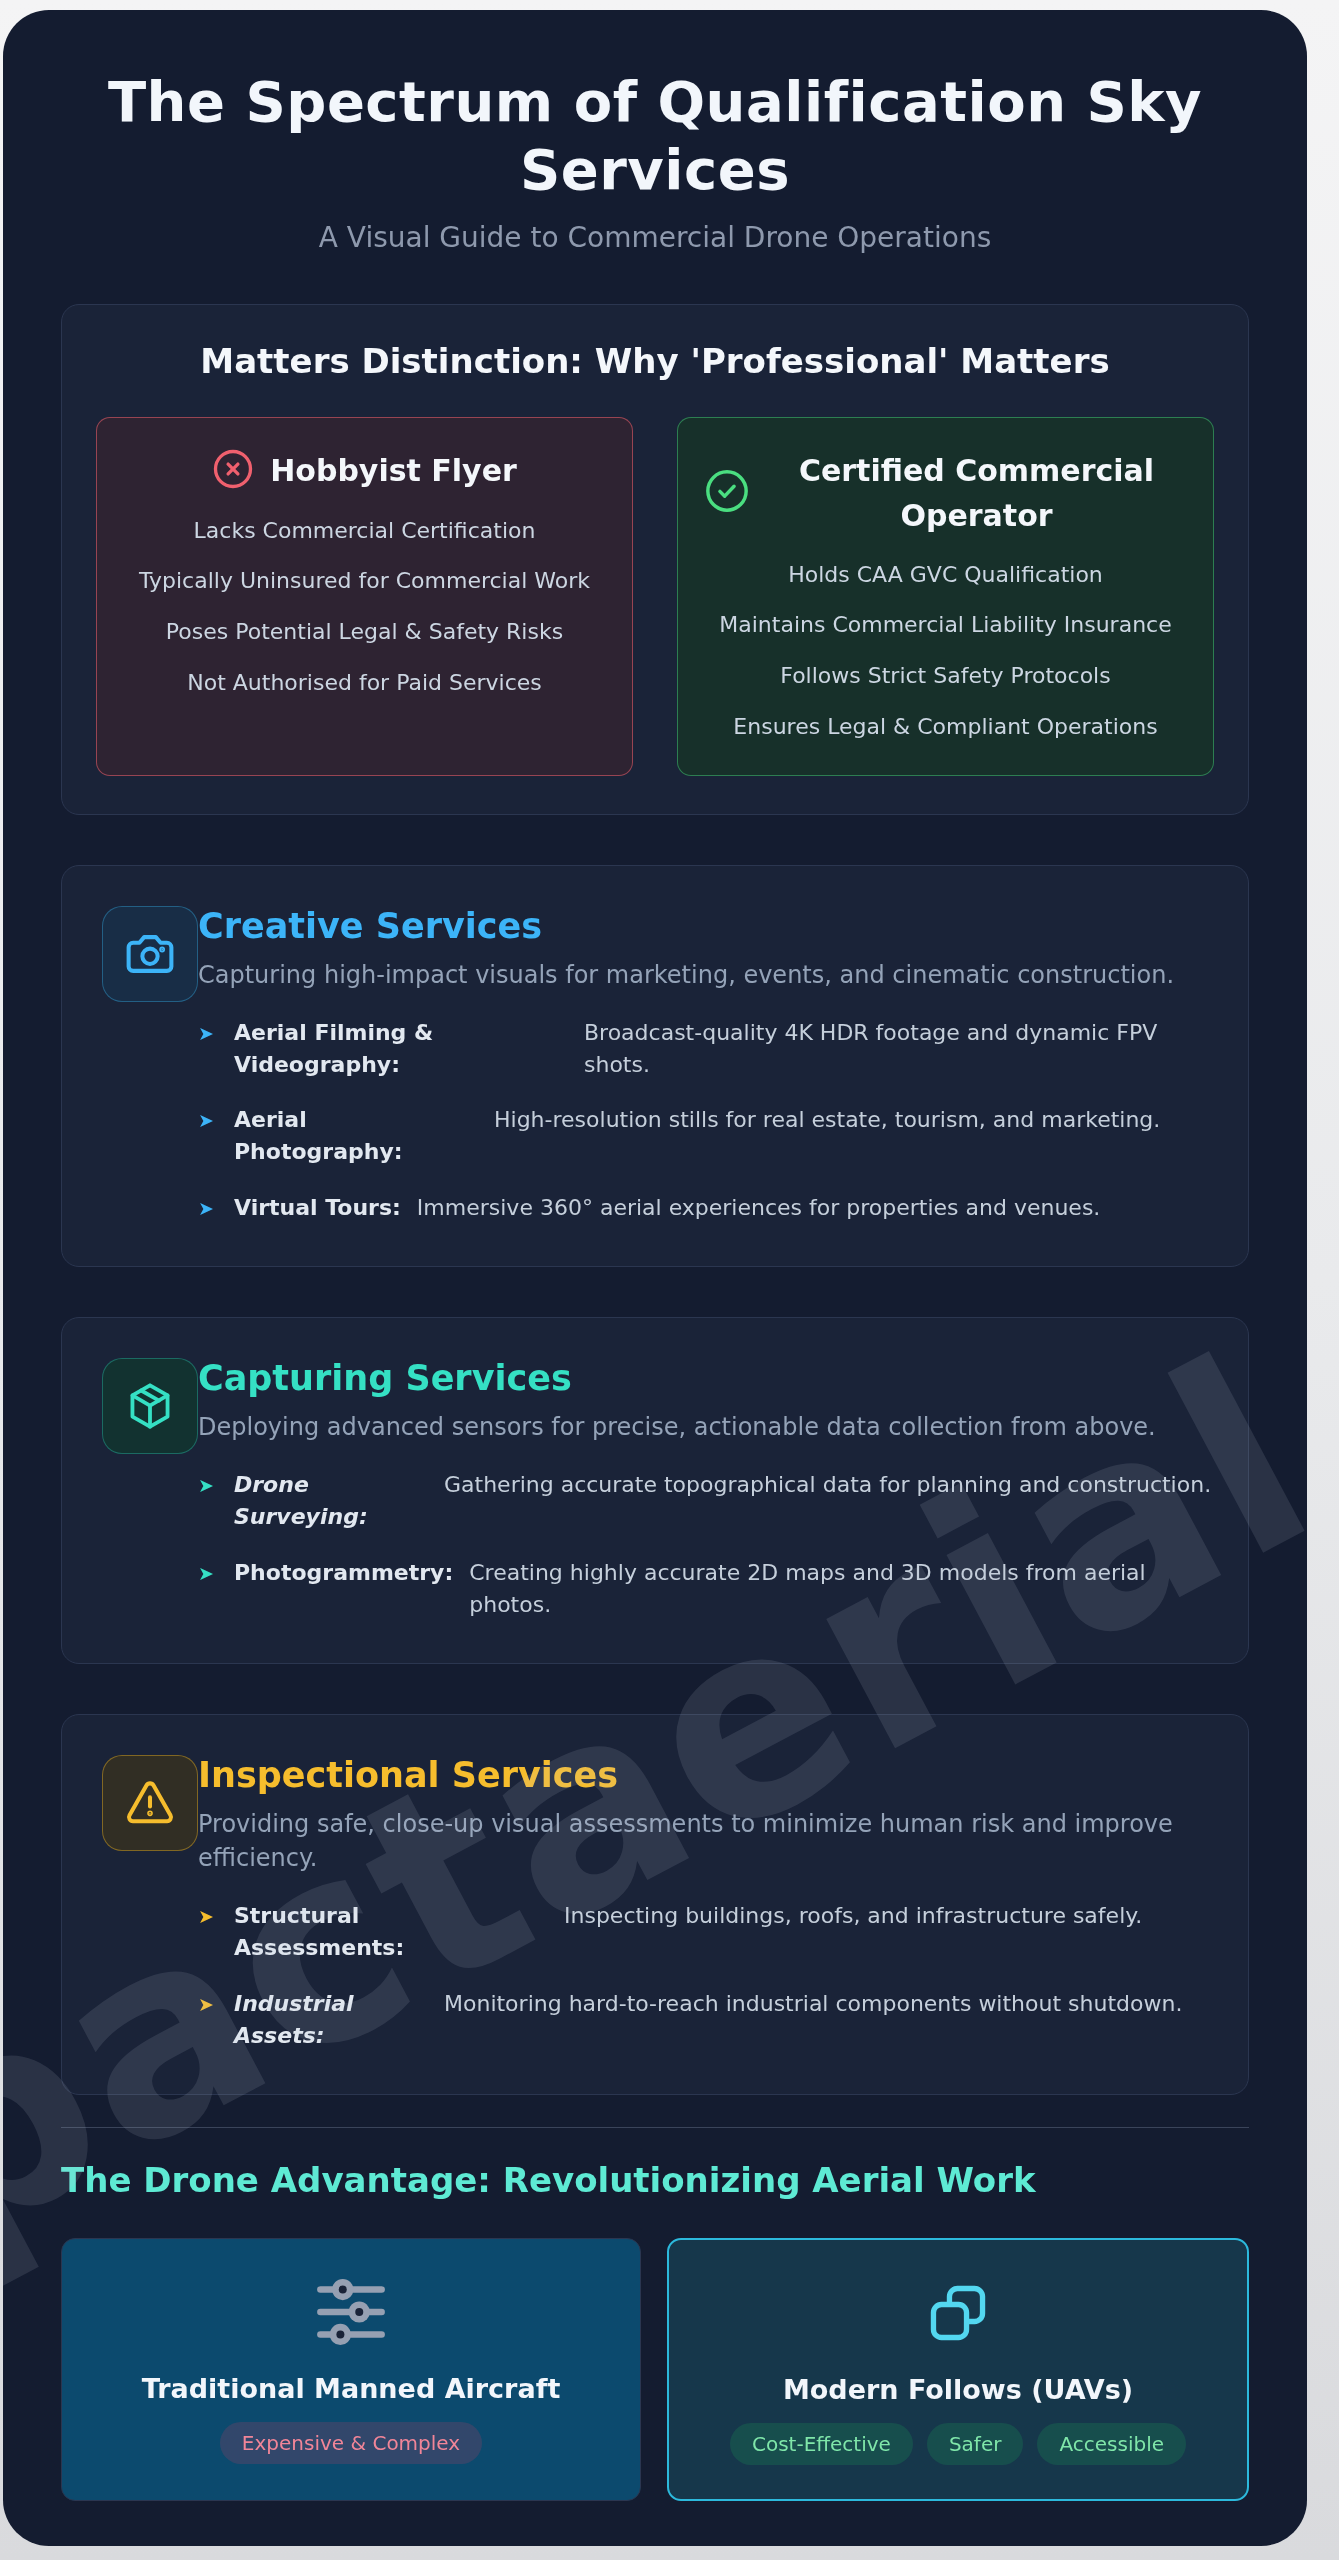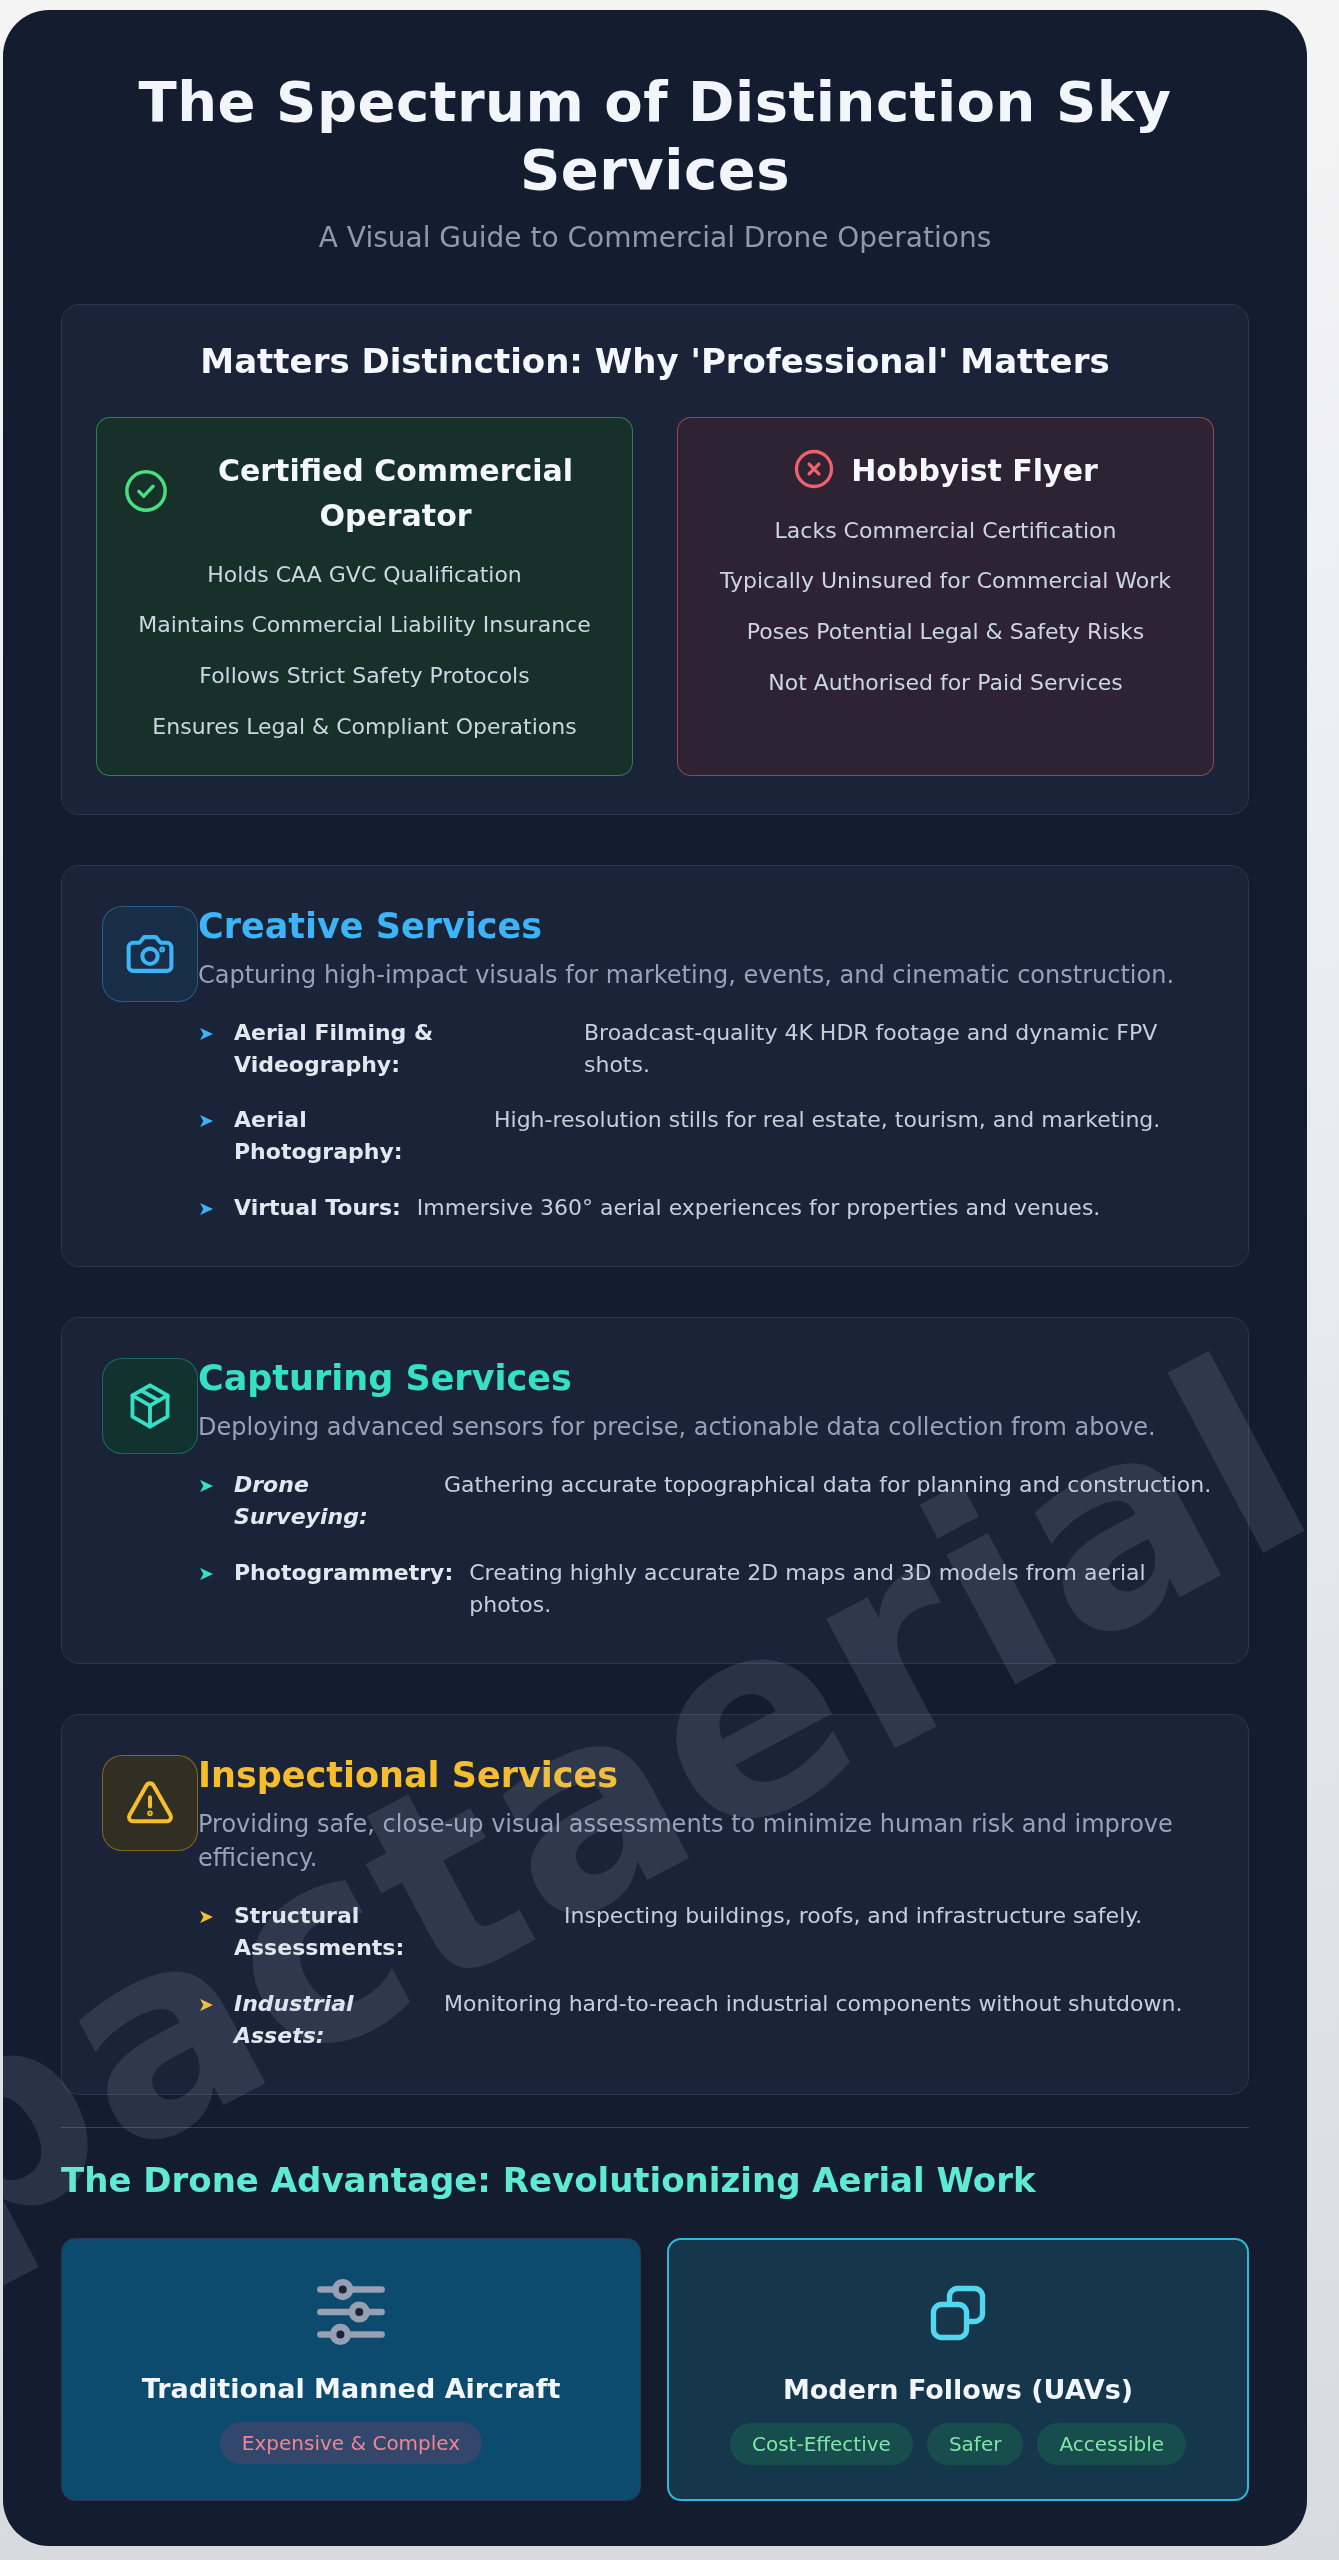--- a/index.html
+++ b/index.html
@@ -89,63 +89,63 @@
     color:rgba(192,202,220,.13);
     transform:rotate(-28deg); transform-origin:0 50%;
     pointer-events:none; z-index:9;
   }
 </style>
 </head>
 <body>
 
 <div class="poster">
 
-  <h1 class="page-title">The Spectrum of Distinction Sky Services</h1>
+  <h1 class="page-title">The Spectrum of Qualification Sky Services</h1>
   <p class="page-subtitle">A Visual Guide to Commercial Drone Operations</p>
 
   <section class="card op-card">
     <h2 class="op-heading">Matters Distinction: Why 'Professional' Matters</h2>
     <div class="op-grid">
+
+      <div class="op-col bad">
+        <div class="op-head">
+          <span>
+            <svg width="42" height="42" viewBox="0 0 24 24" fill="none" stroke="#f0606e" stroke-width="1.9" stroke-linecap="round" stroke-linejoin="round">
+                <circle cx="12" cy="12" r="10"></circle>
+                <path d="m9.2 9.2 5.6 5.6M14.8 9.2l-5.6 5.6"></path>
+              </svg>
+          </span>
+          <h3>Hobbyist Flyer</h3>
+        </div>
+        <ul class="op-list">
+          <li>Lacks Commercial Certification</li>
+          <li>Typically Uninsured for Commercial Work</li>
+          <li>Poses Potential Legal &amp; Safety Risks</li>
+          <li>Not Authorised for Paid Services</li>
+        </ul>
+      </div>
 
       <div class="op-col good">
         <div class="op-head">
           <span>
             <svg width="46" height="46" viewBox="0 0 24 24" fill="none" stroke="#4ade80" stroke-width="1.8" stroke-linecap="round" stroke-linejoin="round">
                 <circle cx="12" cy="12" r="10"></circle>
                 <path d="m8.3 12.2 2.5 2.5 4.9-5.2"></path>
               </svg>
           </span>
           <h3>Certified Commercial Operator</h3>
         </div>
         <ul class="op-list">
           <li>Holds CAA GVC Qualification</li>
           <li>Maintains Commercial Liability Insurance</li>
           <li>Follows Strict Safety Protocols</li>
           <li>Ensures Legal &amp; Compliant Operations</li>
         </ul>
       </div>
 
-      <div class="op-col bad">
-        <div class="op-head">
-          <span>
-            <svg width="42" height="42" viewBox="0 0 24 24" fill="none" stroke="#f0606e" stroke-width="1.9" stroke-linecap="round" stroke-linejoin="round">
-                <circle cx="12" cy="12" r="10"></circle>
-                <path d="m9.2 9.2 5.6 5.6M14.8 9.2l-5.6 5.6"></path>
-              </svg>
-          </span>
-          <h3>Hobbyist Flyer</h3>
-        </div>
-        <ul class="op-list">
-          <li>Lacks Commercial Certification</li>
-          <li>Typically Uninsured for Commercial Work</li>
-          <li>Poses Potential Legal &amp; Safety Risks</li>
-          <li>Not Authorised for Paid Services</li>
-        </ul>
-      </div>
-
     </div>
   </section>
 
   <section class="card svc creative">
     <div class="icon-box">
       <svg width="54" height="54" viewBox="0 0 24 24" fill="none" stroke="#3cb4f8" stroke-width="1.8" stroke-linecap="round" stroke-linejoin="round">
           <path d="M14.6 4.5h-5.2L7.3 7H4.5a2 2 0 0 0-2 2v8.5a2 2 0 0 0 2 2h15a2 2 0 0 0 2-2V9a2 2 0 0 0-2-2h-2.8l-2.1-2.5z"></path>
           <circle cx="12" cy="13" r="3.4"></circle>
           <circle cx="17.4" cy="10" r="0.4" fill="#3cb4f8"></circle>
         </svg>

